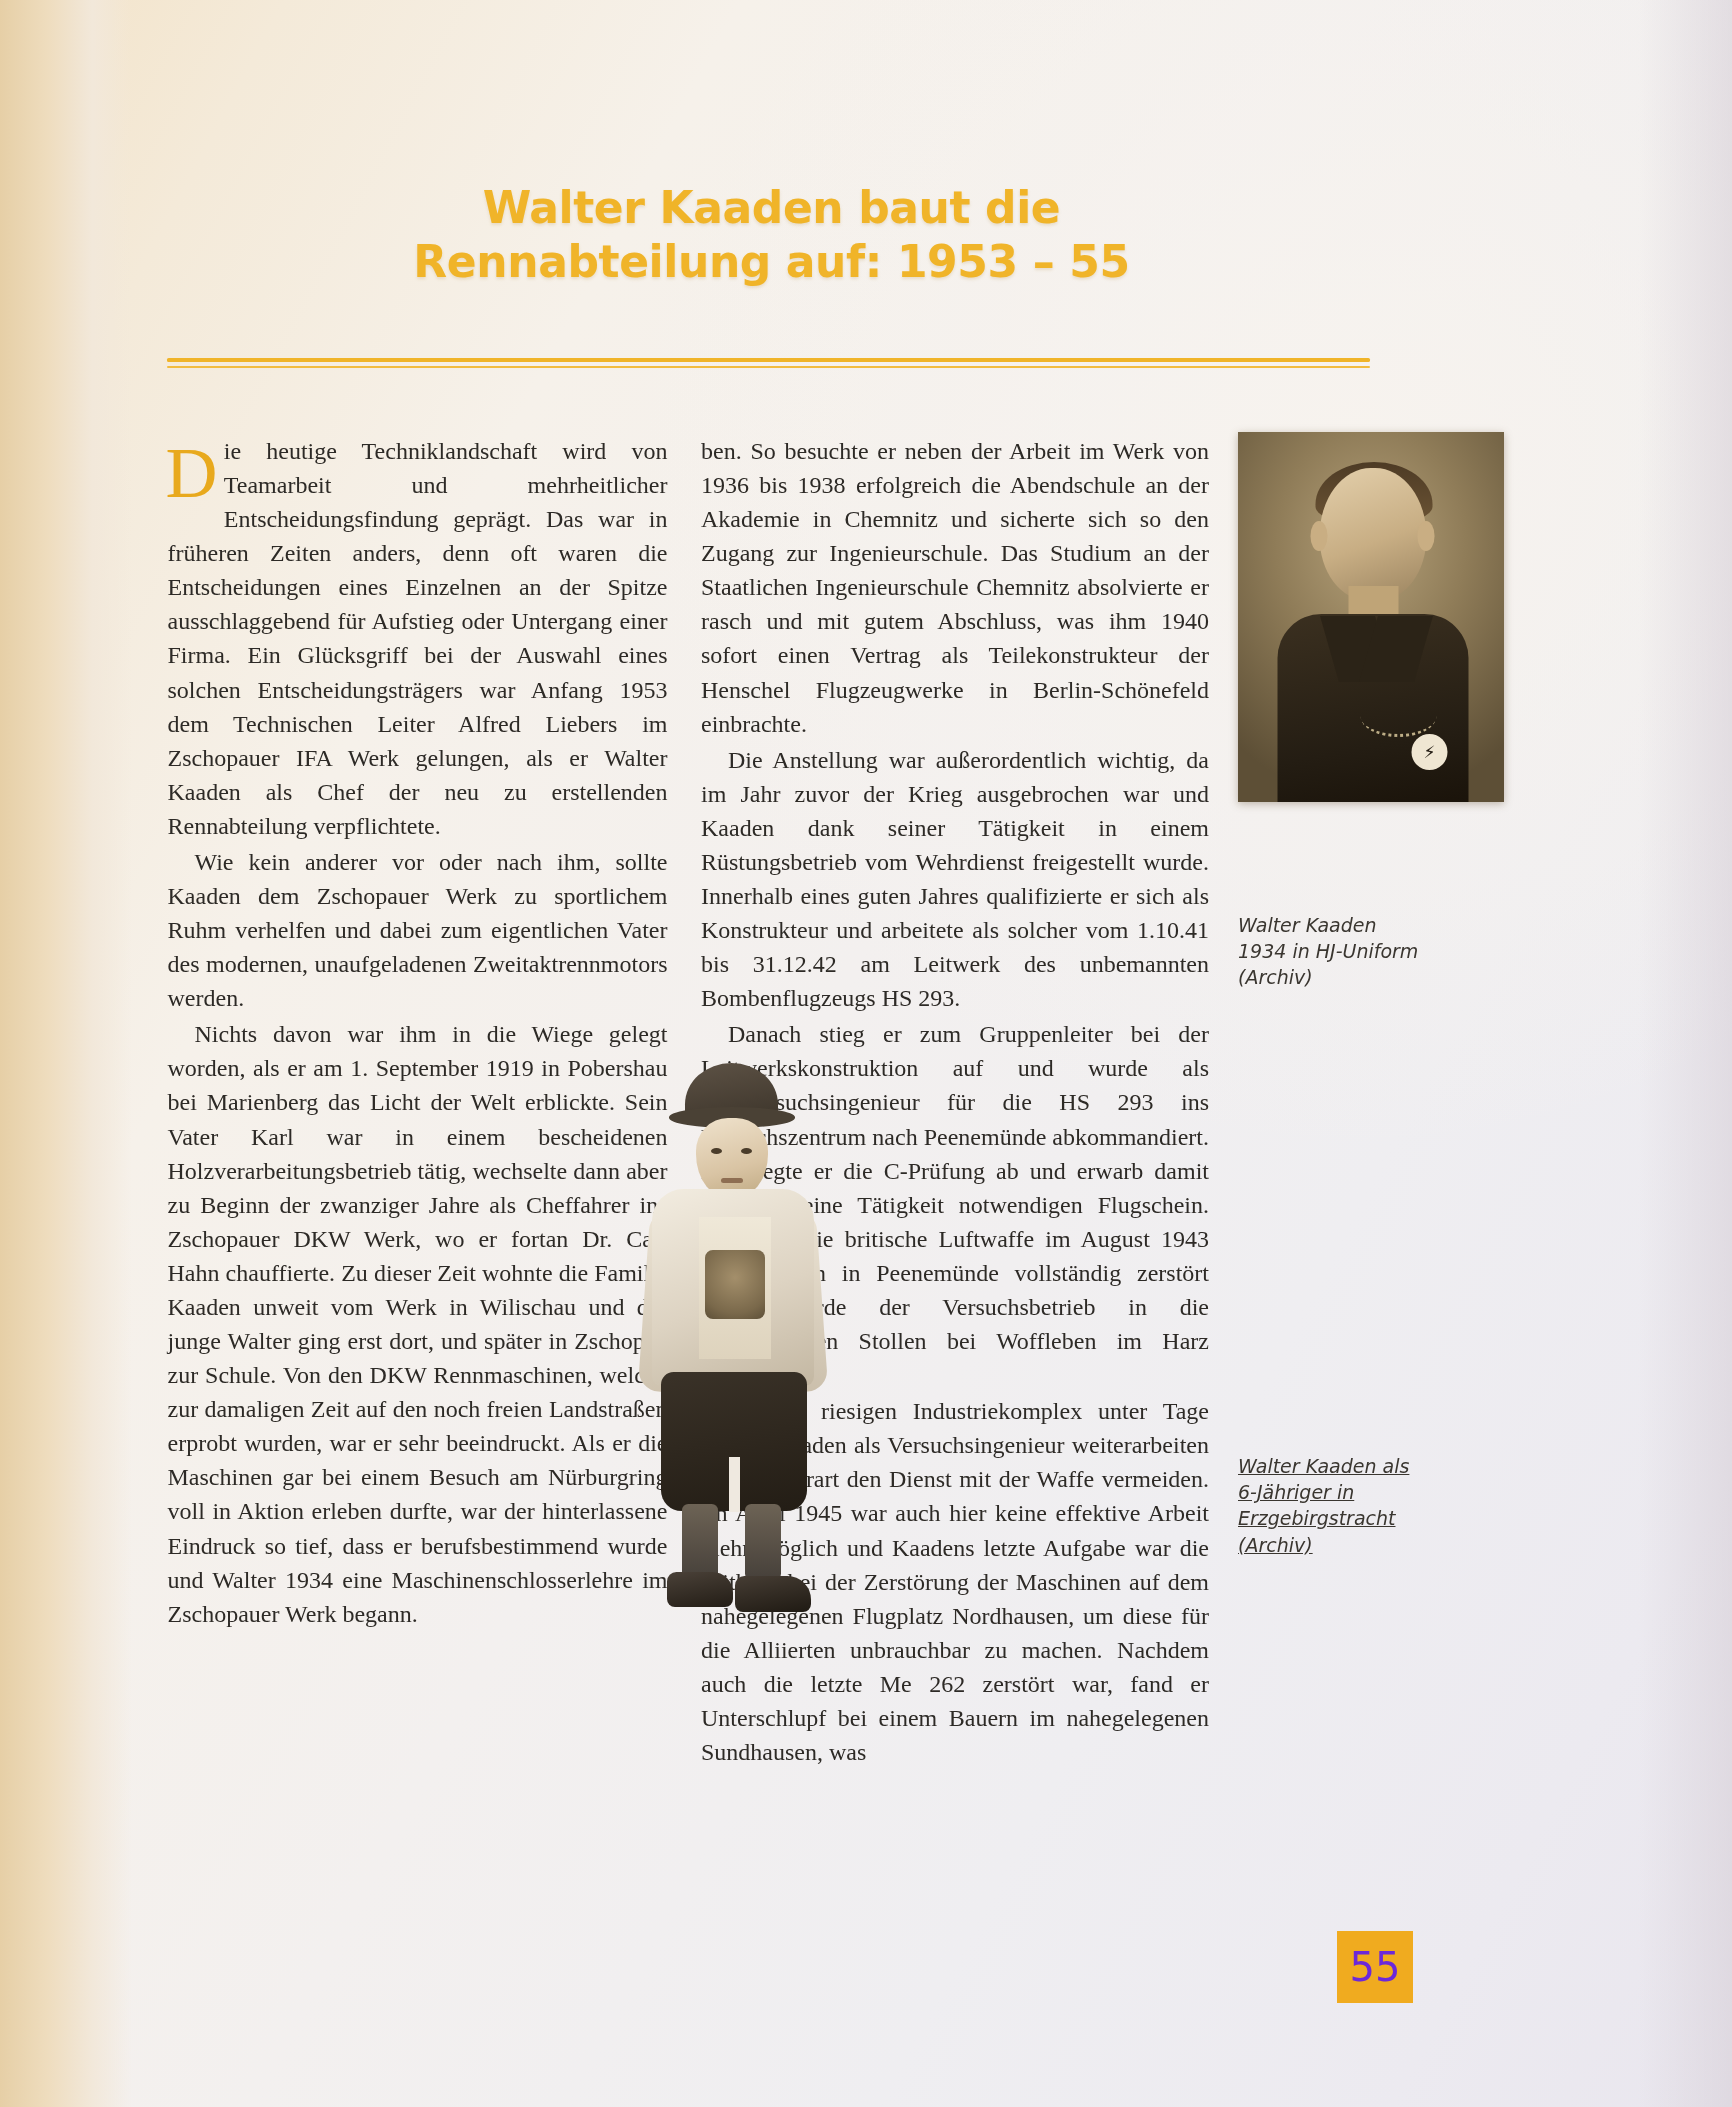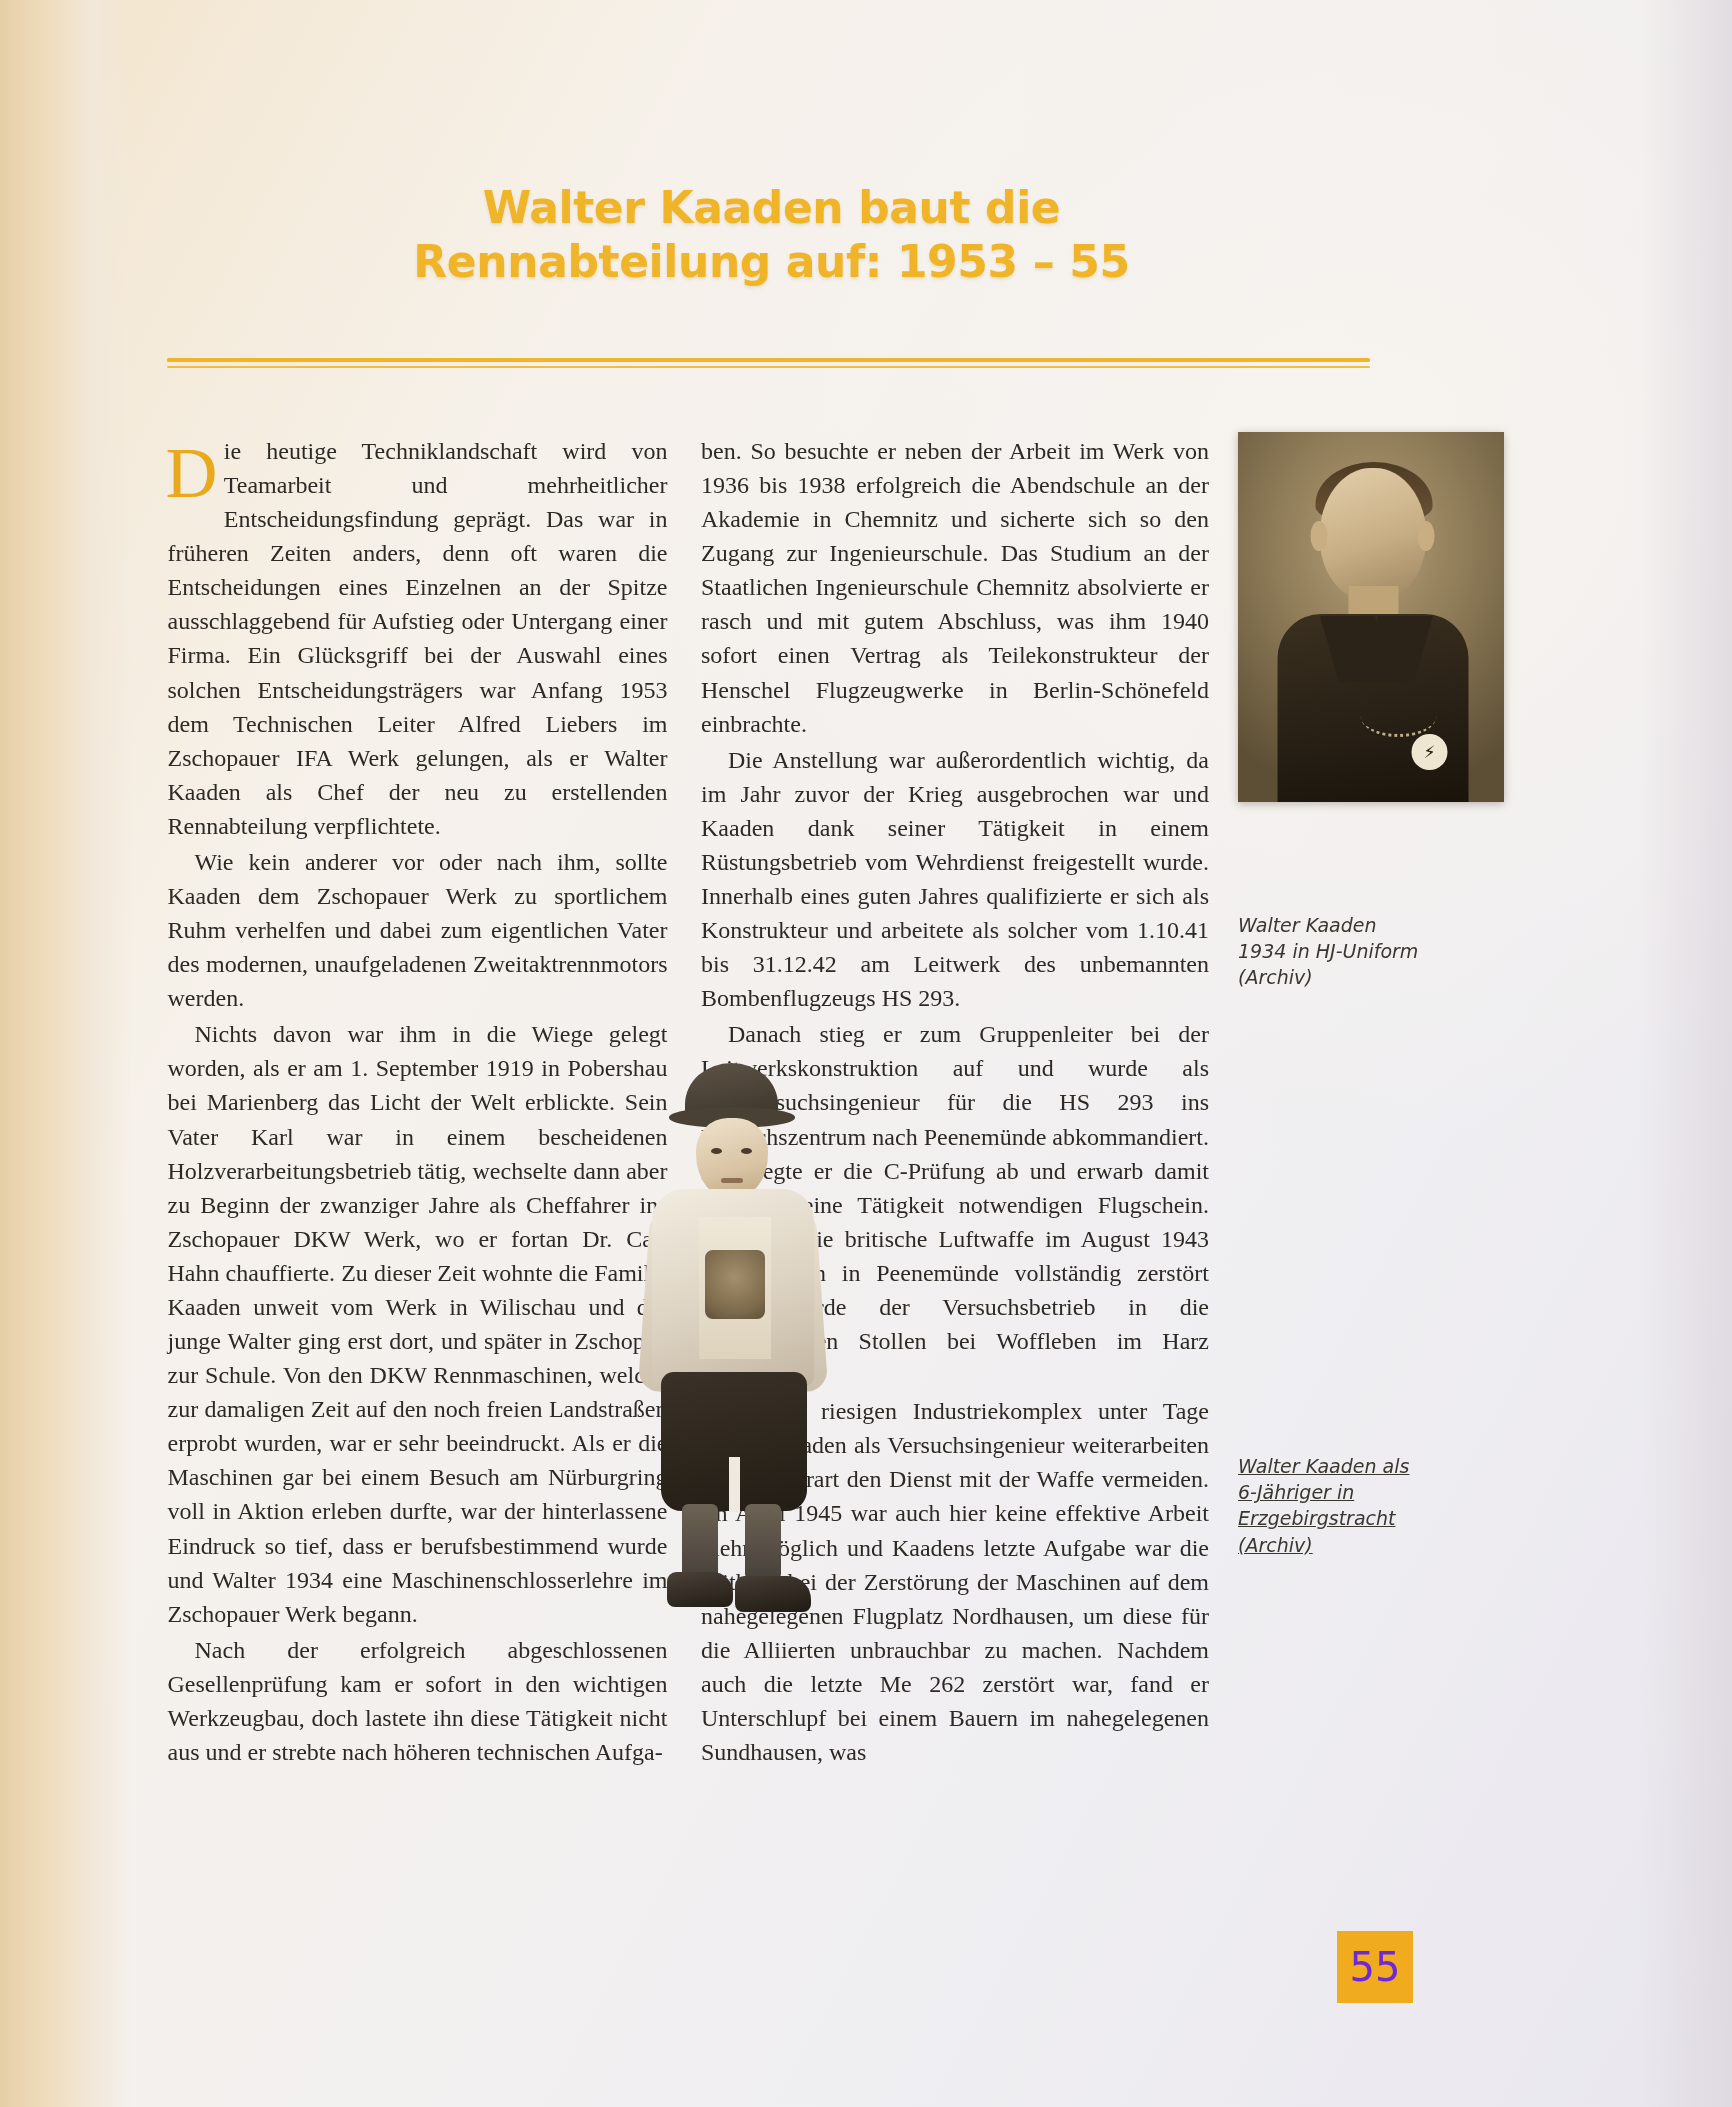--- a/index.html
+++ b/index.html
@@ -331,21 +331,20 @@
       <div class="rule-a"></div>
       <div class="rule-gap"></div>
       <div class="rule-b"></div>
     </div>
 
     <div class="col col-left">
       <span class="dropcap">D</span>
       <p>ie heutige Techniklandschaft wird von Teamarbeit und mehrheitlicher Entscheidungsfindung geprägt. Das war in früheren Zeiten anders, denn oft waren die Entscheidungen eines Einzelnen an der Spitze ausschlaggebend für Aufstieg oder Untergang einer Firma. Ein Glücksgriff bei der Auswahl eines solchen Entscheidungsträgers war Anfang 1953 dem Technischen Leiter Alfred Liebers im Zschopauer IFA Werk gelungen, als er Walter Kaaden als Chef der neu zu erstellenden Rennabteilung verpflichtete.</p>
       <p>Wie kein anderer vor oder nach ihm, sollte Kaaden dem Zschopauer Werk zu sportlichem Ruhm verhelfen und dabei zum eigentlichen Vater des modernen, unaufgeladenen Zweitaktrennmotors werden.</p>
       <p>Nichts davon war ihm in die Wiege gelegt worden, als er am 1. September 1919 in Pobershau bei Marienberg das Licht der Welt erblickte. Sein Vater Karl war in einem bescheidenen Holzverarbeitungsbetrieb tätig, wechselte dann aber zu Beginn der zwanziger Jahre als Cheffahrer ins Zschopauer DKW Werk, wo er fortan Dr. Carl Hahn chauffierte. Zu dieser Zeit wohnte die Familie Kaaden unweit vom Werk in Wilischau und der junge Walter ging erst dort, und später in Zschopau zur Schule. Von den DKW Rennmaschinen, welche zur damaligen Zeit auf den noch freien Landstraßen erprobt wurden, war er sehr beeindruckt. Als er die Maschinen gar bei einem Besuch am Nürburgring voll in Aktion erleben durfte, war der hinterlassene Eindruck so tief, dass er berufsbestimmend wurde und Walter 1934 eine Maschinenschlosserlehre im Zschopauer Werk begann.</p>
-      <p>Nach der erfolgreich abgeschlossenen Gesellenprüfung kam er sofort in den wichtigen Werkzeugbau, doch lastete ihn diese Tätigkeit nicht aus und er strebte nach höheren technischen Aufga-</p>
     </div>
 
     <div class="col col-right">
       <p>ben. So besuchte er neben der Arbeit im Werk von 1936 bis 1938 erfolgreich die Abendschule an der Akademie in Chemnitz und sicherte sich so den Zugang zur Ingenieurschule. Das Studium an der Staatlichen Ingenieurschule Chemnitz absolvierte er rasch und mit gutem Abschluss, was ihm 1940 sofort einen Vertrag als Teilekonstrukteur der Henschel Flugzeugwerke in Berlin-Schönefeld einbrachte.</p>
       <p>Die Anstellung war außerordentlich wichtig, da im Jahr zuvor der Krieg ausgebrochen war und Kaaden dank seiner Tätigkeit in einem Rüstungsbetrieb vom Wehrdienst freigestellt wurde. Innerhalb eines guten Jahres qualifizierte er sich als Konstrukteur und arbeitete als solcher vom 1.10.41 bis 31.12.42 am Leitwerk des unbemannten Bombenflugzeugs HS 293.</p>
       <p>Danach stieg er zum Gruppenleiter bei der Leitwerkskonstruktion auf und wurde als Flugversuchsingenieur für die HS 293 ins Versuchszentrum nach Peenemünde abkommandiert. Dort legte er die C-Prüfung ab und erwarb damit den für seine Tätigkeit notwendigen Flugschein. Nachdem die britische Luftwaffe im August 1943 die Anlagen in Peenemünde vollständig zerstört hatte, wurde der Versuchsbetrieb in die unterirdischen Stollen bei Woffleben im Harz verlegt.</p>
       <p>In dem riesigen Industriekomplex unter Tage konnte Kaaden als Versuchsingenieur weiterarbeiten und solcherart den Dienst mit der Waffe vermeiden. Im April 1945 war auch hier keine effektive Arbeit mehr möglich und Kaadens letzte Aufgabe war die Mithilfe bei der Zerstörung der Maschinen auf dem nahegelegenen Flugplatz Nordhausen, um diese für die Alliierten unbrauchbar zu machen. Nachdem auch die letzte Me 262 zerstört war, fand er Unterschlupf bei einem Bauern im nahegelegenen Sundhausen, was</p>
     </div>
 
     <div class="photo-portrait">

